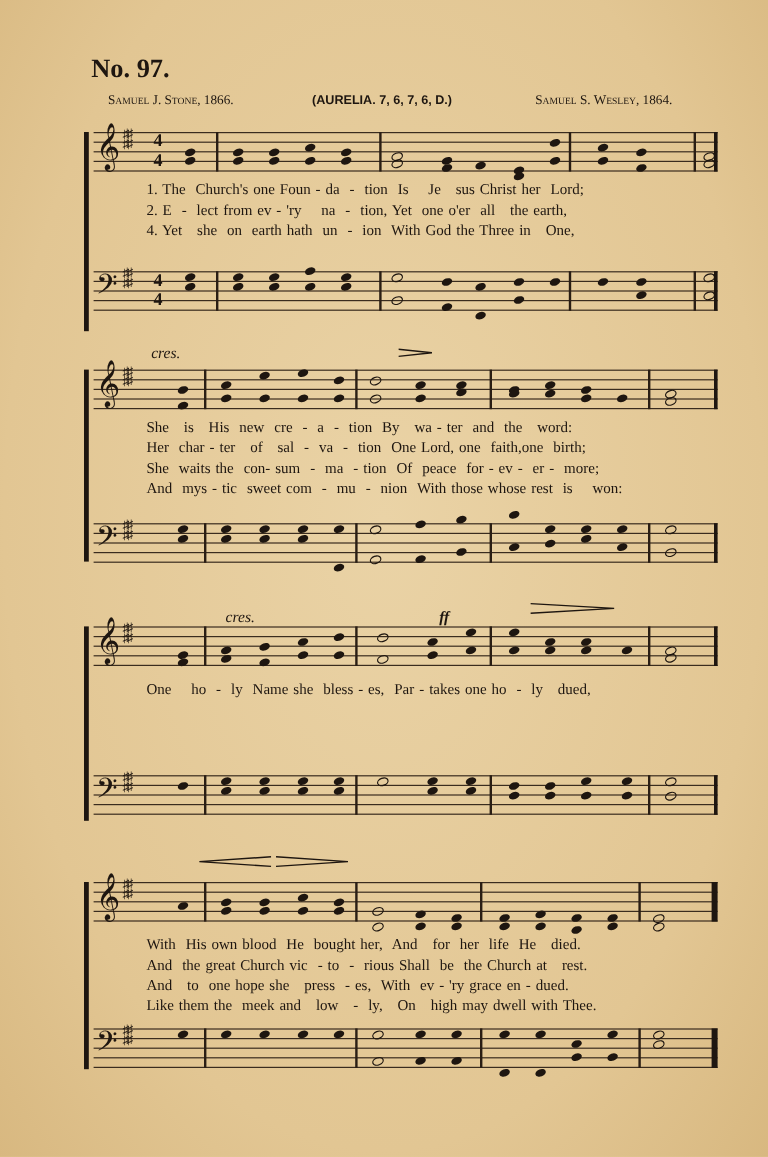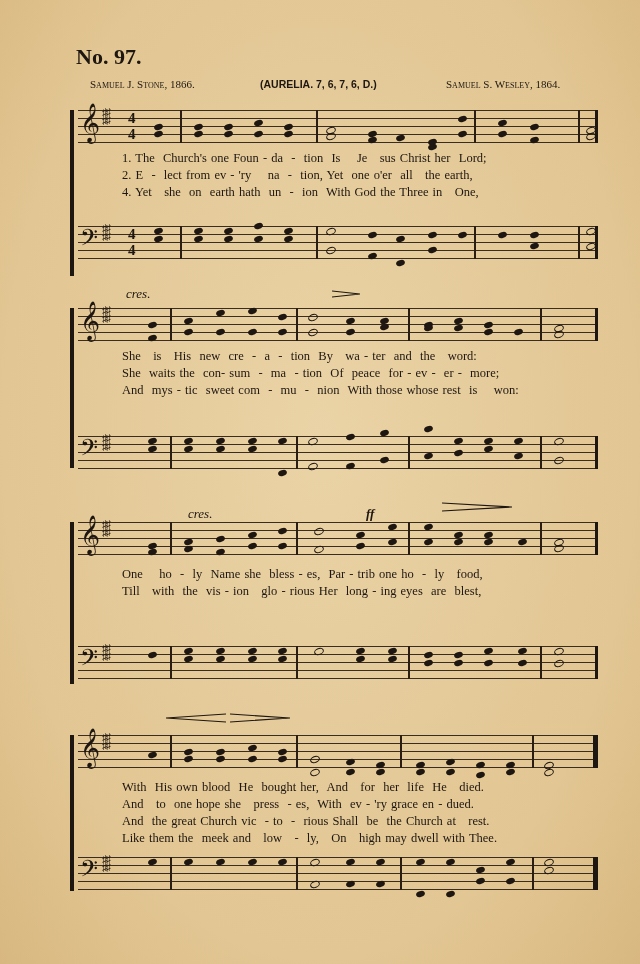--- a/index.html
+++ b/index.html
@@ -175,20 +175,21 @@
       <div class="note" style="left:376px;top:10px"></div>
         <div class="note" style="left:376px;top:17px"></div>
       <div class="note" style="left:406px;top:14px"></div>
         <div class="note" style="left:406px;top:21px"></div>
       <div class="note" style="left:436px;top:21px"></div>
       <div class="note half" style="left:476px;top:17px"></div>
         <div class="note half" style="left:476px;top:23px"></div>
     </div>
     <div class="lyrics" style="top:40px;">
       <div>She   is   His  new  cre  -  a  -  tion  By   wa - ter  and  the   word:</div>
+      <div>Her  char - ter   of   sal  -  va  -  tion  One Lord, one  faith,one  birth;</div>
       <div>She  waits the  con- sum  -  ma  - tion  Of  peace  for - ev -  er -  more;</div>
       <div>And  mys - tic  sweet com  -  mu  -  nion  With those whose rest  is    won:</div>
     </div>
     <div class="staff" style="top:128px;">
       <div class="line" style="top:0"></div>
         <div class="line" style="top:8px"></div>
         <div class="line" style="top:16px"></div>
         <div class="line" style="top:24px"></div>
         <div class="line" style="top:32px"></div>
       <span class="clef" style="font-size:28px;top:-2px">𝄢</span>
@@ -269,22 +270,21 @@
         <div class="note" style="left:346px;top:17px"></div>
       <div class="note" style="left:376px;top:10px"></div>
         <div class="note" style="left:376px;top:17px"></div>
       <div class="note" style="left:406px;top:10px"></div>
         <div class="note" style="left:406px;top:17px"></div>
       <div class="note" style="left:440px;top:17px"></div>
       <div class="note half" style="left:476px;top:17px"></div>
         <div class="note half" style="left:476px;top:23px"></div>
     </div>
     <div class="lyrics" style="top:44px;">
-      <div>One    ho  -  ly  Name she  bless - es,  Par - trib one ho  -  ly   food,</div>
-      <div>Till   with  the  vis - ion   glo - rious Her  long - ing eyes  are  blest,</div>
+      <div>One    ho  -  ly  Name she  bless - es,  Par - takes one ho  -  ly   dued,</div>
     </div>
     <div class="staff" style="top:124px;">
       <div class="line" style="top:0"></div>
         <div class="line" style="top:8px"></div>
         <div class="line" style="top:16px"></div>
         <div class="line" style="top:24px"></div>
         <div class="line" style="top:32px"></div>
       <span class="clef" style="font-size:28px;top:-2px">𝄢</span>
       <span class="keysig">♯♯<br>♯♯</span>
       <div class="bar" style="left:92px"></div>
@@ -365,22 +365,22 @@
         <div class="note" style="left:368px;top:34px"></div>
       <div class="note" style="left:398px;top:27px"></div>
         <div class="note" style="left:398px;top:37px"></div>
       <div class="note" style="left:428px;top:27px"></div>
         <div class="note" style="left:428px;top:34px"></div>
       <div class="note half" style="left:466px;top:27px"></div>
         <div class="note half" style="left:466px;top:34px"></div>
     </div>
     <div class="lyrics" style="top:44px;">
       <div>With  His own blood  He  bought her,  And   for  her  life  He   died.</div>
+      <div>And  the great Church vic  - to  -  rious Shall  be  the Church at   rest.</div>
       <div>And   to  one hope she   press  - es,  With  ev - 'ry grace en - dued.</div>
-      <div>And  the great Church vic  - to  -  rious Shall  be  the Church at   rest.</div>
       <div>Like them the  meek and   low   -  ly,   On   high may dwell with Thee.</div>
     </div>
     <div class="staff" style="top:122px;">
       <div class="line" style="top:0"></div>
         <div class="line" style="top:8px"></div>
         <div class="line" style="top:16px"></div>
         <div class="line" style="top:24px"></div>
         <div class="line" style="top:32px"></div>
       <span class="clef" style="font-size:28px;top:-2px">𝄢</span>
       <span class="keysig">♯♯<br>♯♯</span>

